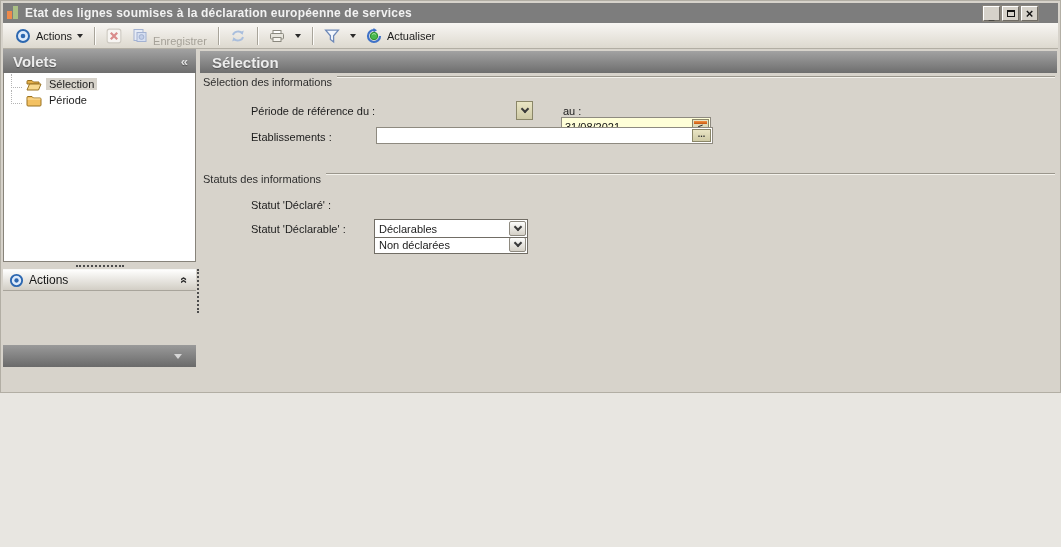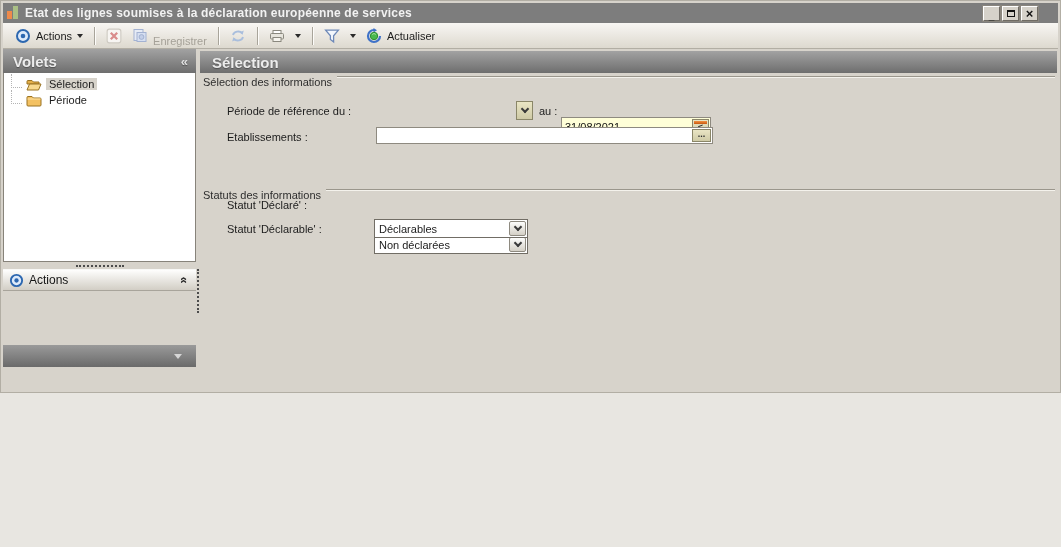--- a/index.html
+++ b/index.html
@@ -46,21 +46,21 @@
   .sidebar-bottom{height:22px;flex:0 0 auto;background:linear-gradient(#9a9a9a,#6a6a6a);position:relative;}
   .sidebar-bottom .caret-lt{position:absolute;right:14px;top:9px;border-left:4px solid transparent;border-right:4px solid transparent;border-top:5px solid #d6d6d6;}
   .v-grip{position:absolute;left:196px;top:268px;height:44px;width:2px;border-left:2px dotted #4c4c4c;}
 
   
   .main{position:absolute;left:199px;top:48px;right:3px;bottom:25px;background:#d7d3cb;}
   .main-header{position:absolute;left:0;right:0;top:2px;height:22px;font-size:15px;padding-left:12px;}
   .grp-caption{position:absolute;left:3px;right:2px;display:flex;height:13px;}
   .grp-caption .cap-text{color:#2e2e2e;font-size:11px;padding-right:5px;white-space:nowrap;}
   .grp-caption .cap-line{flex:1;height:2px;border-top:1px solid #9a968c;border-bottom:1px solid #f4f2ec;}
-  .form-label{position:absolute;font-size:11px;color:#1c1c1c;white-space:nowrap;}
+  .form-label{position:absolute;font-size:11px;color:#1c1c1c;white-space:nowrap;margin-left:24px;}
 
   .date-field{position:absolute;height:19px;background:var(--field-yellow,#ffffd8);border:1px solid #8e8a80;display:flex;align-items:center;}
   .date-field input{flex:1;min-width:0;border:none;background:transparent;font-family:"Liberation Sans",sans-serif;font-size:11px;padding:0 3px;outline:none;color:#111;}
   .date-nav{width:17px;height:15px;margin-right:1px;background:linear-gradient(#e9e5c4,#cfcaa6);border:1px solid #8a8668;position:relative;display:flex;align-items:flex-end;justify-content:center;flex:0 0 auto;}
   .date-nav .obar{position:absolute;left:1px;right:1px;top:1px;height:3px;background:linear-gradient(#f29040,#c8590f);}
   .date-nav .nav-glyph{font-size:9px;font-weight:bold;color:#2e2e2e;line-height:11px;}
   .khaki-combo{position:absolute;width:17px;height:19px;background:linear-gradient(#e9e5c4,#cfcaa6);border:1px solid #8a8668;display:flex;align-items:center;justify-content:center;}
   .chev-down{width:6px;height:6px;border-right:2px solid #3a3a3a;border-bottom:2px solid #3a3a3a;transform:rotate(45deg);margin-top:-3px;}
 
   .text-field{position:absolute;height:17px;background:#fff;border:1px solid #8e8a80;display:flex;align-items:center;}
@@ -238,21 +238,21 @@
         <span class="nav-glyph">&lt;</span>
       </span>
     </div>
 
     <span class="form-label" style="left:27px;top:82px;">Etablissements :</span>
     <div class="text-field" style="left:176px;top:78px;width:337px;">
       <input value="" style="">
       <span class="browse-btn">...</span>
     </div>
 
-    <div class="grp-caption" style="top:124px;margin-top:16px;">
+    <div class="grp-caption" style="top:124px;">
       <span class="cap-text">Statuts des informations</span>
       <span class="cap-line"></span>
     </div>
 
     <span class="form-label" style="left:27px;top:150px;">Statut 'Déclaré' :</span>
     <div class="select-box" style="left:174px;top:146px;margin-top:40px;">
       <span class="sel-value">Non déclarées</span>
       <span class="combo-btn">
           <span class="chev-down"></span>
         </span>

